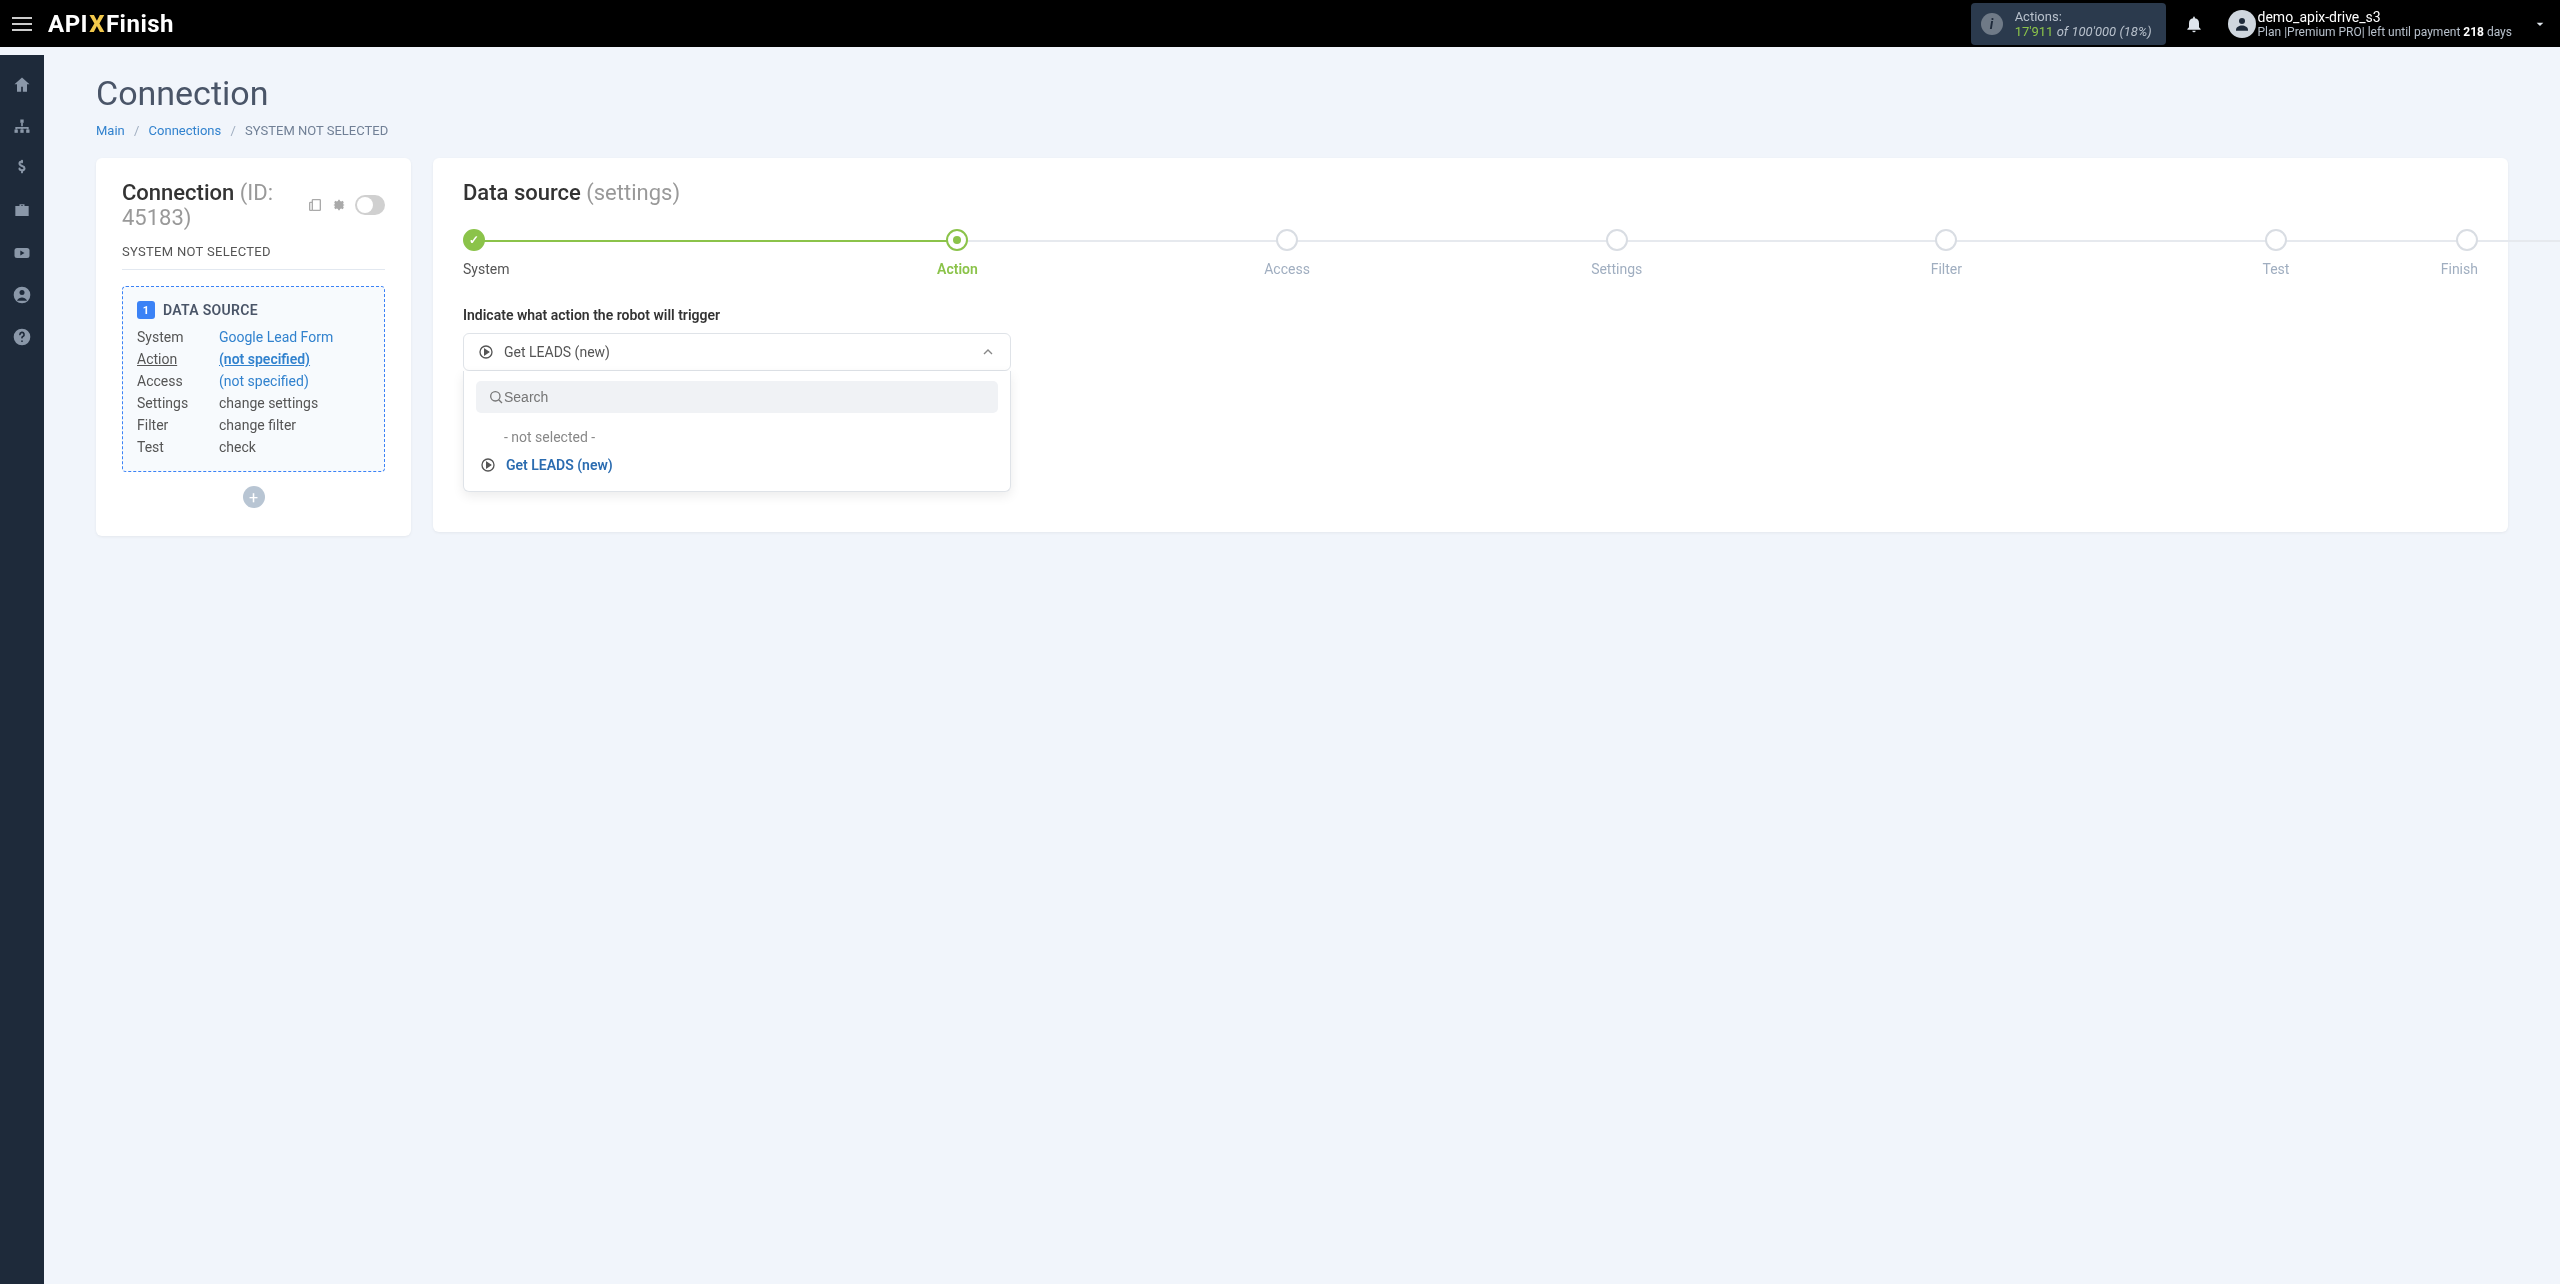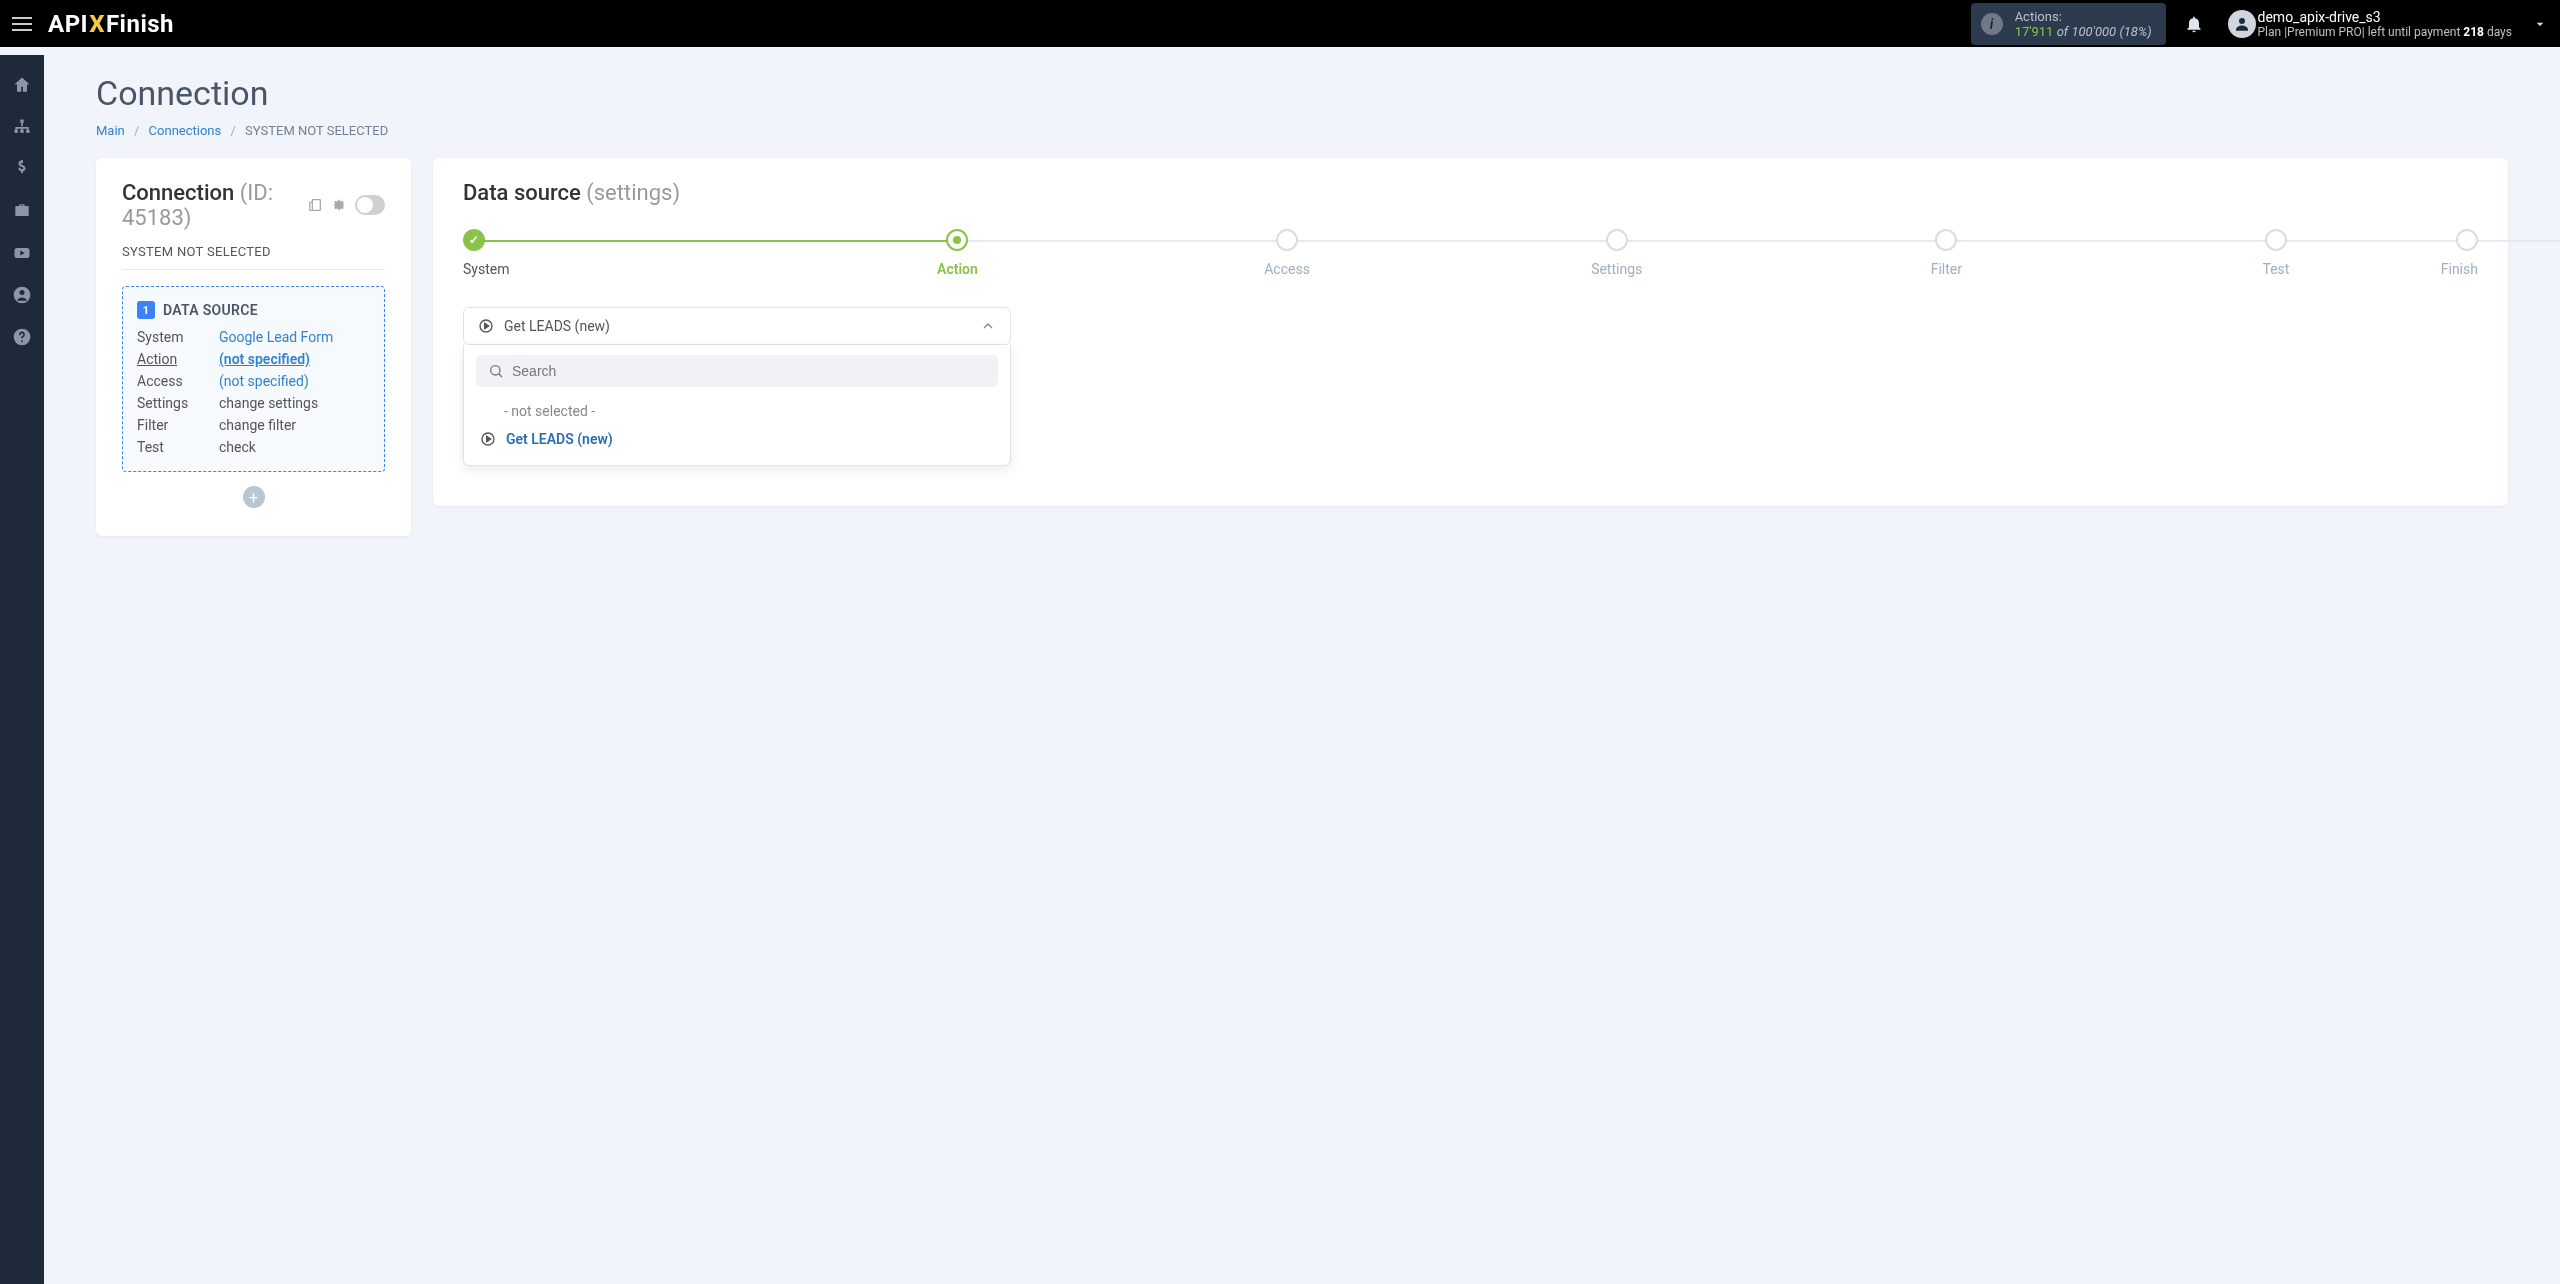--- a/index.html
+++ b/index.html
@@ -86,21 +86,21 @@
 .step.done .line { background: #8bc34a; }
 
 .instruction { font-size: 14px; color: #333; font-weight: 600; margin-bottom: 10px; }
 
 .dropdown-wrap { width: 548px; position: relative; }
 .dd-sel { border: 1px solid #dfe3e8; border-radius: 6px; padding: 10px 14px; display: flex; align-items: center; gap: 10px; cursor: pointer; background: #fff; }
 .dd-sel .play-ic { color: #555; }
 .dd-sel .txt { flex: 1; color: #555; }
 .dd-sel .chev { color: #888; }
 .dd-panel { border: 1px solid #dfe3e8; border-top: none; border-radius: 0 0 6px 6px; background: #fff; box-shadow: 0 4px 12px rgba(0,0,0,0.08); padding: 10px 12px 12px; }
-.dd-search { display: flex; align-items: center; gap: 8px; background: #f0f2f5; border-radius: 5px; padding: 8px 12px; margin-bottom: 10px; }
+.dd-search { display: flex; align-items: center; gap: 0; background: #f0f2f5; border-radius: 5px; padding: 8px 12px; margin-bottom: 10px; }
 .dd-search input { border: none; background: transparent; outline: none; flex: 1; font-size: 14px; color: #555; }
 .dd-opt { padding: 6px 4px 6px 28px; color: #888; font-size: 14px; }
 .dd-opt.opt-row { display: flex; align-items: center; gap: 10px; padding-left: 4px; cursor: pointer; }
 .dd-opt.opt-row .play-ic { color: #555; }
 .dd-opt.opt-row .otxt { color: #2b6cb0; font-weight: 600; }
 
 svg { display: block; }
 </style>
 </head>
 <body>
@@ -295,20 +295,21 @@
             <div class="dot"></div>
             <div class="line"></div>
             <div class="slabel">Test</div>
           </div>
         <div class="step">
             <div class="dot"></div>
             <div class="slabel">Finish</div>
           </div>
       </div>
 
+      <div class="instruction">Indicate what action the robot will trigger</div>
 
       <div class="dropdown-wrap">
         <div class="dd-sel">
           <span class="play-ic">
             <svg viewBox="0 0 24 24" width="16" height="16" fill="none" stroke="currentColor" stroke-width="2">
                 <circle cx="12" cy="12" r="9"></circle>
                 <path d="M10 8l6 4-6 4z" fill="currentColor"></path>
               </svg>
           </span>
           <span class="txt">Get LEADS (new)</span>

